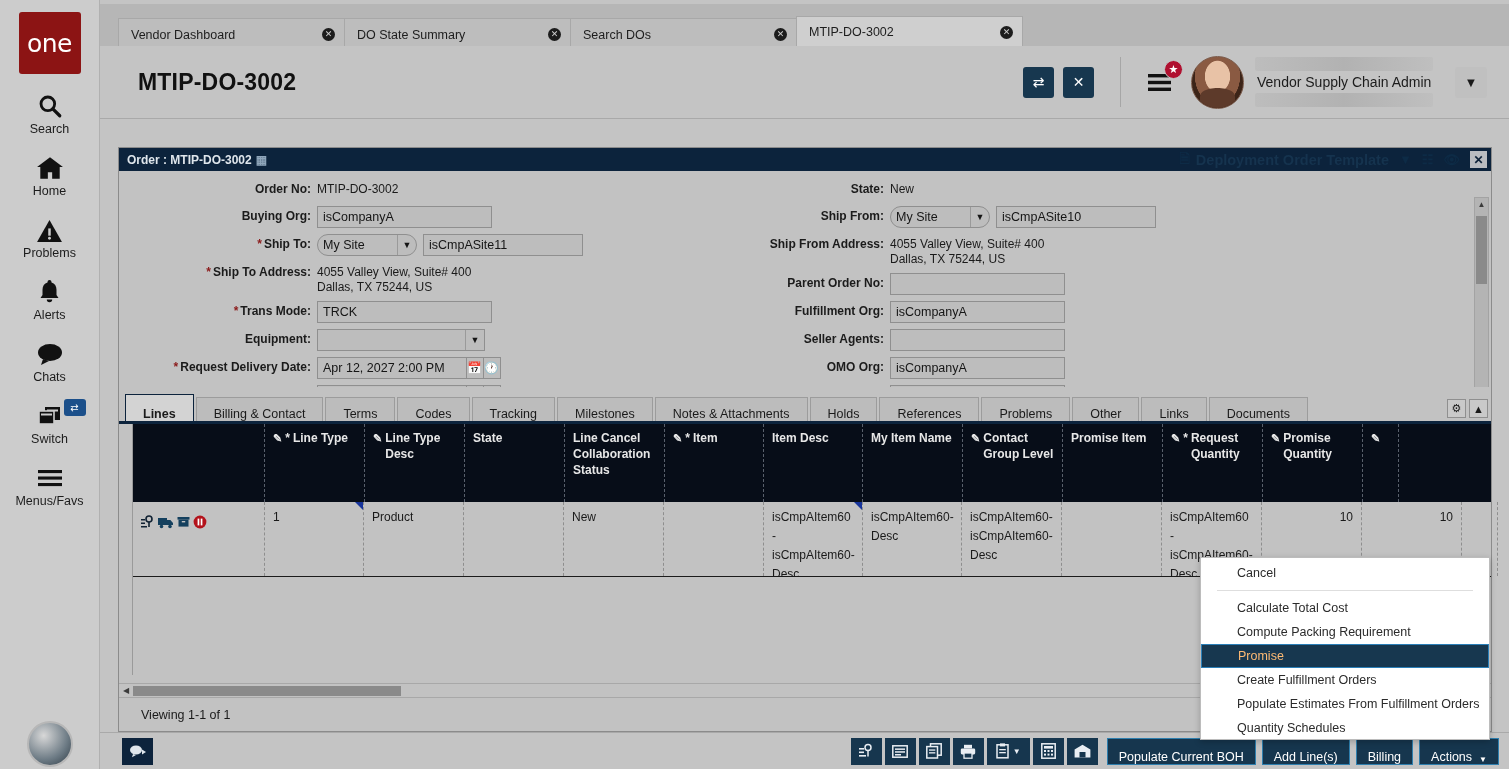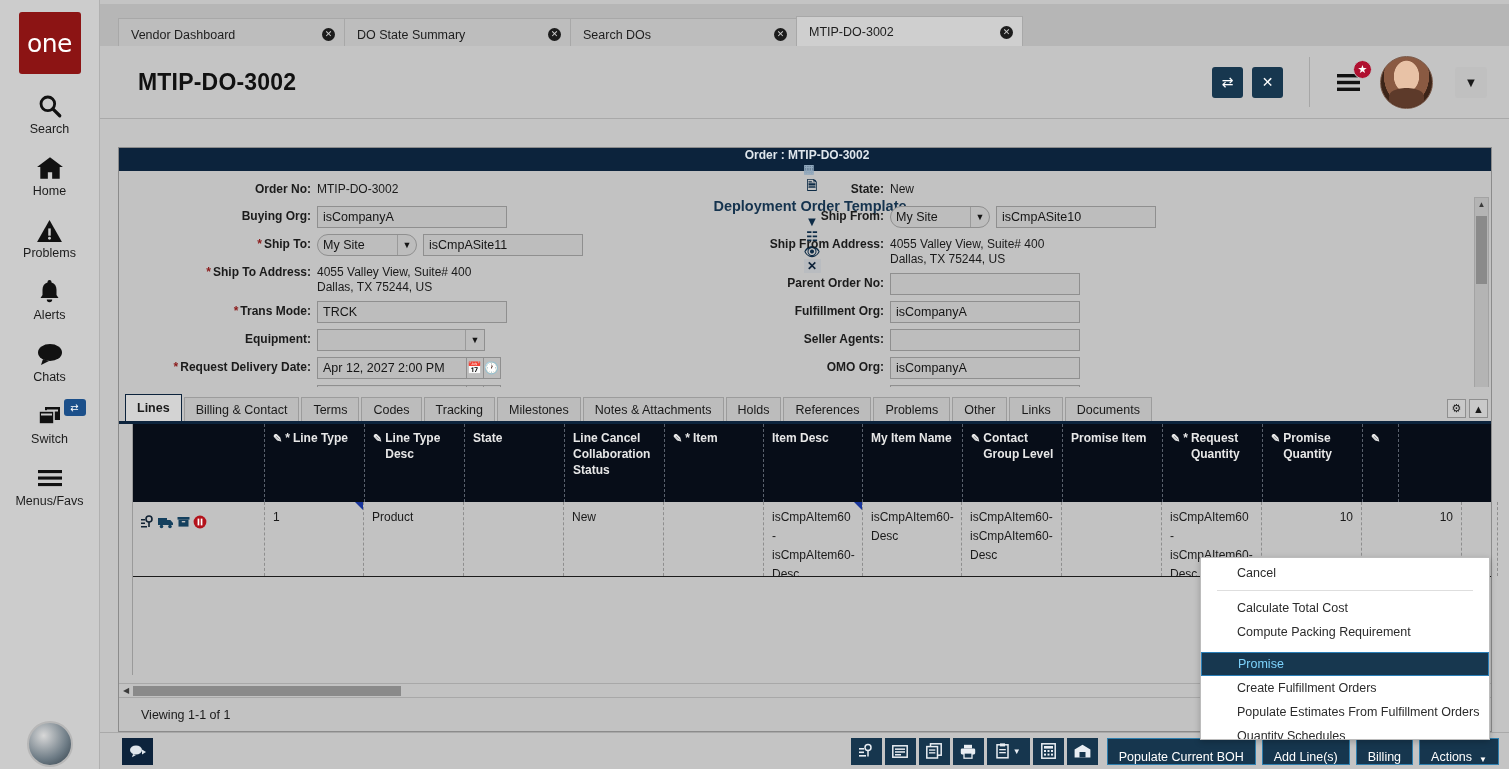--- a/index.html
+++ b/index.html
@@ -113,21 +113,21 @@
   }
 
   
   #order-panel {
     position: absolute; left: 118px; top: 147px; width: 1374px; height: 585px;
     background: #c2c2c2; border: 1px solid #8b8b8b;
   }
   #panel-title {
     height: 23px; background: #0c233c; color: #dfe6ec;
     display: flex; align-items: center; padding: 0 4px 0 8px;
-    font-size: 12px; font-weight: bold; flex-direction: column;
+    font-size: 12px; font-weight: bold;
   }
   #panel-title-spacer { flex: 1; }
   #tmpl-label { font-size: 14.5px; color: #15334e; margin-left: 6px; }
   .pt-ico { color: #0d2b46; margin-left: 10px; cursor: pointer; font-size: 13px; }
   #pt-close {
     width: 17px; height: 17px; background: #b9bcc0; color: #0c2138;
     display: flex; align-items: center; justify-content: center;
     margin-left: 10px; font-size: 12px; font-weight: bold; cursor: pointer;
   }
 
@@ -143,21 +143,21 @@
   }
   #col-left .flabel { width: 192px; }
   #col-right .flabel { width: 185px; }
   .req { color: #8b1a1a; font-weight: bold; margin-right: 2px; }
   .fval { padding-top: 3px; padding-left: 6px; font-size: 12px; }
   .fin {
     height: 22px; margin-left: 6px; background: #bdbdbd;
     border: 1px solid #8f8f8f; padding: 2px 5px; font-size: 12.5px;
     color: #151515; display: flex; align-items: center;
   }
-  .fin.w175 { width: 190px; }
+  .fin.w175 { width: 175px; }
   .fin.w160 { width: 160px; }
   .fin.w150 { width: 150px; }
   .fsel {
     height: 22px; margin-left: 6px; background: #bdbdbd; border: 1px solid #8f8f8f;
     display: flex; align-items: center; font-size: 12.5px; color: #151515;
   }
   .fsel .txt { padding: 0 5px; flex: 1; }
   .fsel .arw {
     width: 19px; height: 20px; border-left: 1px solid #9a9a9a;
     display: flex; align-items: center; justify-content: center; font-size: 9px;
@@ -180,23 +180,23 @@
   .sc-arrow { position: absolute; left: 0; width: 13px; height: 13px; text-align: center;
     font-size: 8px; line-height: 13px; color: #3b3b3b; }
 
   
   #tabbar {
     position: absolute; left: 0; right: 0; top: 249px; height: 27px;
     background: #c2c2c2; border-bottom: 3px solid #0c233c;
     display: flex; align-items: flex-end; padding-left: 6px;
   }
   .dtab {
-    height: 24px; padding: 0 11px; background: #bcbcbc;
+    height: 24px; padding: 0 17px; background: #bcbcbc;
     border: 1px solid #9c9c9c; border-bottom: none; margin-right: 2px;
-    display: flex; align-items: center; font-size: 12.5px; color: #1a1a1a;
+    display: flex; align-items: flex-end; font-size: 12.5px; color: #1a1a1a;
     cursor: pointer;
   }
   .dtab.active {
     background: #d3d3d3; border: 1px solid #0c233c; border-bottom: none;
     font-weight: bold; height: 27px;
   }
   #tabbar-spacer { flex: 1; }
   .tabtool {
     width: 19px; height: 19px; margin: 0 3px 3px 0; background: #c9c9c9;
     border: 1px solid #8f8f8f; display: flex; align-items: center; justify-content: center;
@@ -247,21 +247,21 @@
   
   #ctxmenu {
     position: absolute; left: 1200px; top: 557px; width: 290px; height: 183px;
     background: #fff; border: 1px solid #bcbcbc; box-shadow: 0 2px 6px rgba(0,0,0,.22);
     z-index: 40; padding-top: 3px; overflow: hidden;
   }
   .mi {
     height: 24px; display: flex; align-items: center; padding-left: 36px;
     font-size: 12.5px; color: #2b2b2b; cursor: pointer;
   }
-  .mi.sel { background: #17374f; color: #7dd3fc; border: 1px solid #2a7fb8; margin-top: 8px; }
+  .mi.sel { background: #17374f; color: #fdba74; border: 1px solid #2a7fb8; }
   #mi-sep { height: 1px; background: #dedede; margin: 5px 16px 5px 16px; }
 
   
   #botbar {
     position: absolute; left: 100px; right: 0; bottom: 0; height: 37px;
     background: #c4c4c4; border-top: 1px solid #a9a9a9;
     display: flex; align-items: center; padding: 0 10px 0 22px; z-index: 35;
   }
   #bot-spacer { flex: 1; }
   .tbtn {
@@ -401,20 +401,25 @@
     <svg width="25" height="19" viewBox="0 0 25 19">
         <rect x="1" y="1" width="23" height="3.4" fill="#111"></rect>
         <rect x="1" y="7.8" width="23" height="3.4" fill="#111"></rect>
         <rect x="1" y="14.6" width="23" height="3.4" fill="#111"></rect>
       </svg>
     <div id="burger-badge">★</div>
   </div>
 
   <div id="avatar"></div>
 
+  <div id="userblock">
+    <div class="blur-bar"></div>
+    <div id="username">Vendor Supply Chain Admin</div>
+    <div class="blur-bar"></div>
+  </div>
 
   <div id="user-caret">
     <span>▼</span>
   </div>
 </div>
 
 <div id="order-panel">
 
   <div id="panel-title">
     <span>Order : MTIP-DO-3002</span>

